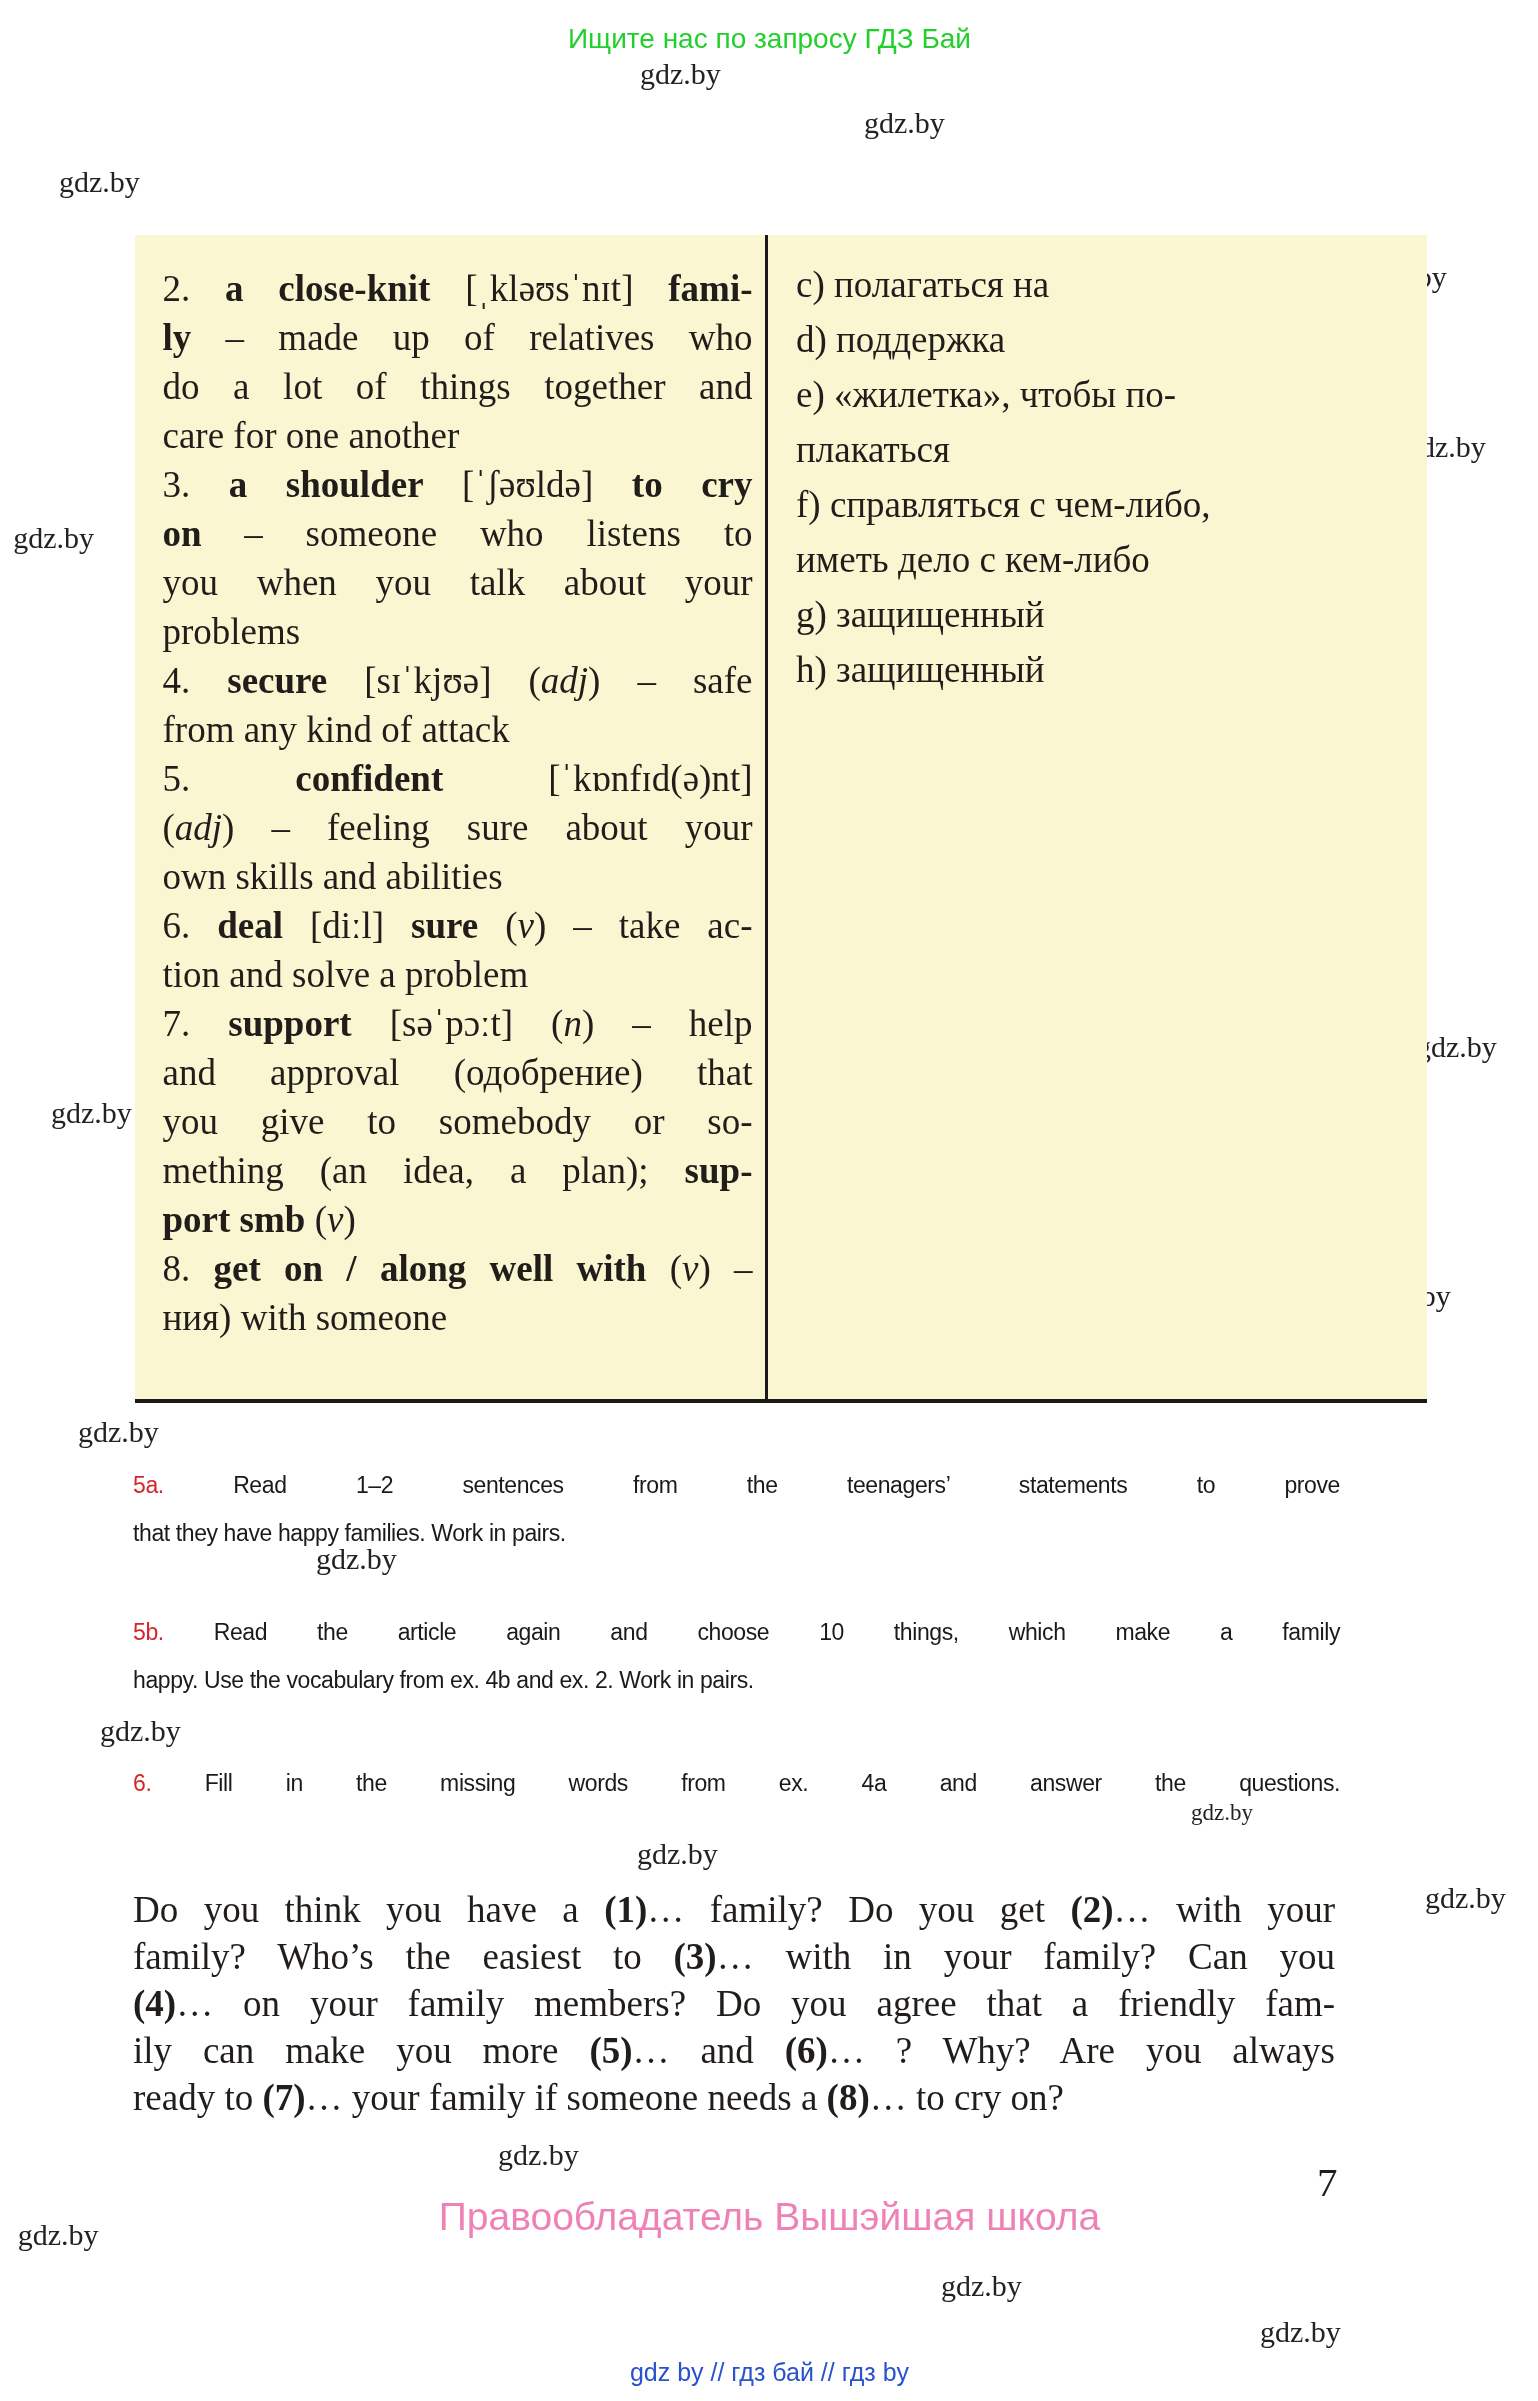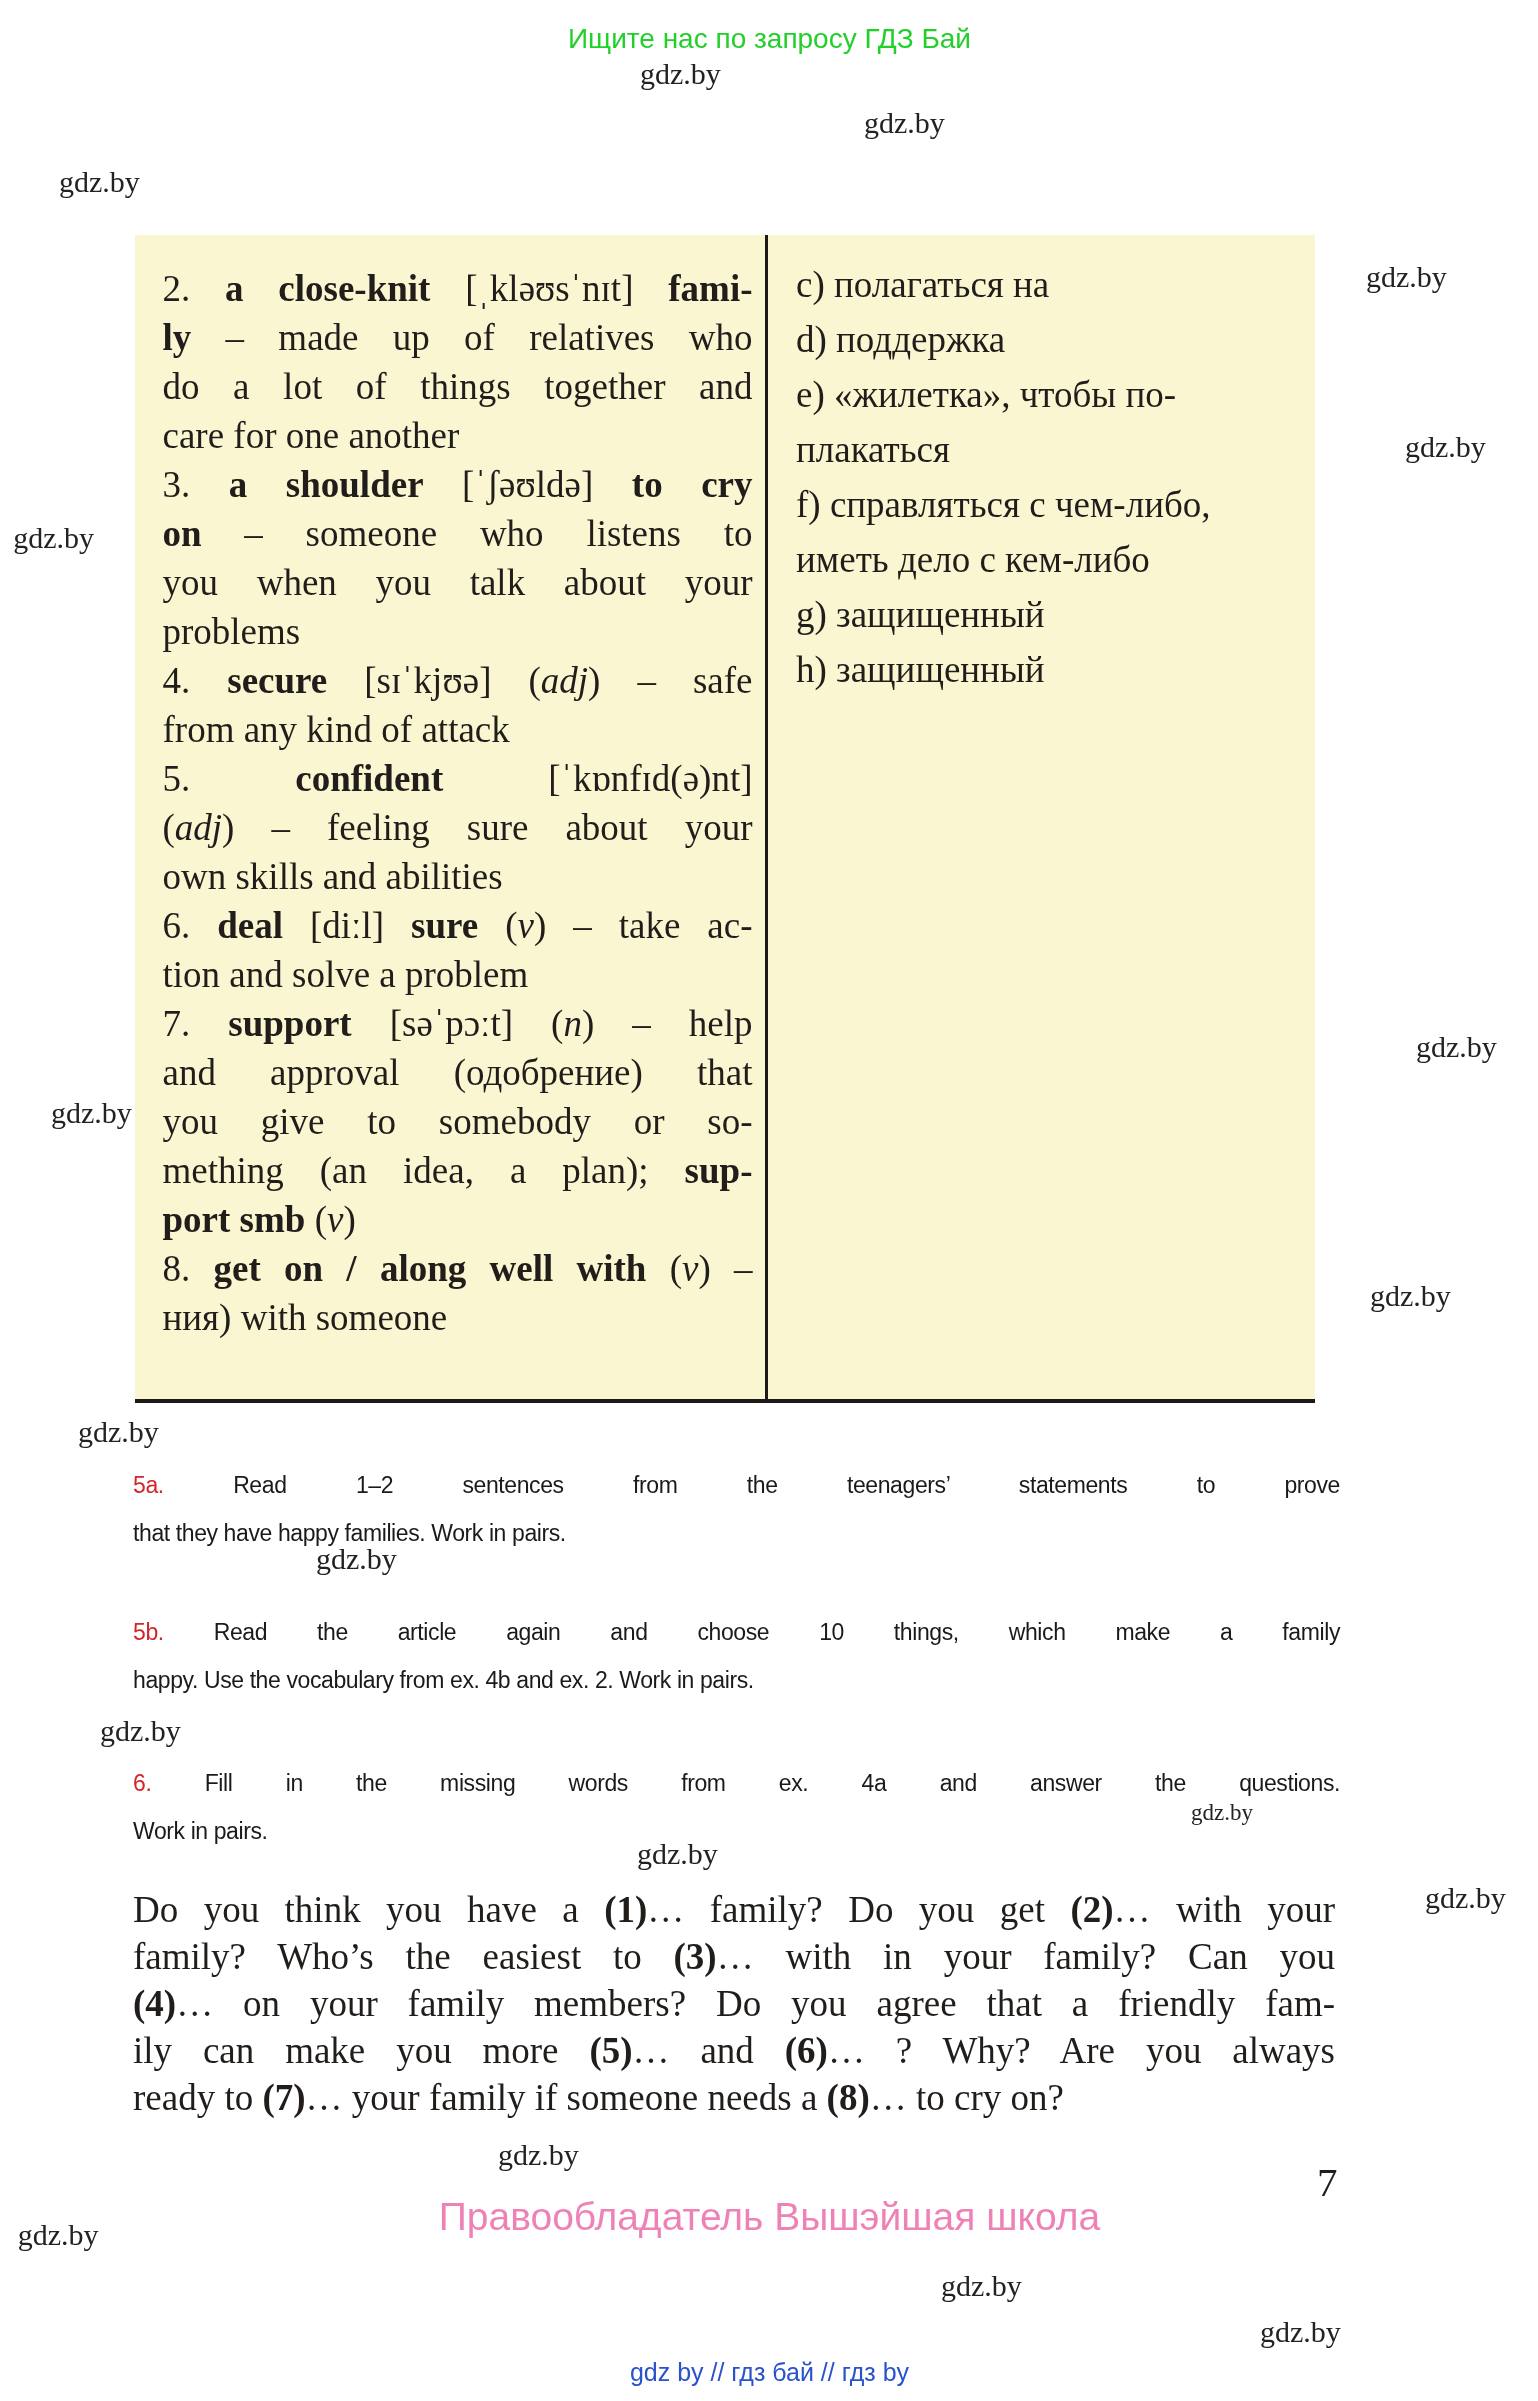--- a/index.html
+++ b/index.html
@@ -18,22 +18,22 @@
     font-family:Liberation Sans, sans-serif;
     font-size:28px;color:var(--banner_green);
   }
   
   .wm{
     position:absolute;font-family:Liberation Serif, serif;
     font-size:30px;color:var(--wm_ink);white-space:nowrap;
   }
   
   .vocab-box{
-    position:absolute;left:135px;top:235px;width:1144px;height:1164px;
-    background:var(--box_bg);border-bottom:4.4px solid #1c1a18;padding-left:36px;
+    position:absolute;left:135px;top:235px;width:1292px;height:1164px;
+    background:var(--box_bg);border-bottom:4.4px solid #1c1a18;
   }
   .vocab-divider{position:absolute;left:630px;top:0;width:2.7px;height:100%;background:#1c1a18;}
   .vcol{position:absolute;font-size:37px;}
   .vcol-left{left:27.5px;top:29px;width:590px;}
   .vcol-right{left:661px;top:22px;width:501px;}
   .vcol-left .vline{height:49px;line-height:49px;}
   .vcol-right .vline{height:55px;line-height:55px;}
   .vline{white-space:normal;}
   .vline.just{text-align:justify;text-align-last:justify;}
   .vline b{font-weight:700;}
@@ -144,21 +144,20 @@
       <div class="task task-0">
         <div class="tline just"><span class="num">5a.</span><span> Read 1–2 sentences from the teenagers’ statements to prove</span></div>
         <div class="tline">that they have happy families. Work in pairs.</div>
       </div>
       <div class="task task-1">
         <div class="tline just"><span class="num">5b.</span><span> Read the article again and choose 10 things, which make a family</span></div>
         <div class="tline">happy. Use the vocabulary from ex. 4b and ex. 2. Work in pairs.</div>
       </div>
       <div class="task task-2">
         <div class="tline just"><span class="num">6.</span><span> Fill in the missing words from ex. 4a and answer the questions.</span></div>
-        <div class="tline">Work in pairs.</div>
       </div>
     </div>
 
   <div class="exercise">
       <div class="pline just">Do you think you have a <b>(1)</b>… family? Do you get <b>(2)</b>… with your</div>
       <div class="pline just">family? Who’s the easiest to <b>(3)</b>… with in your family? Can you</div>
       <div class="pline just"><b>(4)</b>… on your family members? Do you agree that a friendly fam-</div>
       <div class="pline just">ily can make you more <b>(5)</b>… and <b>(6)</b>… ? Why? Are you always</div>
       <div class="pline">ready to <b>(7)</b>… your family if someone needs a <b>(8)</b>… to cry on?</div>
     </div>

